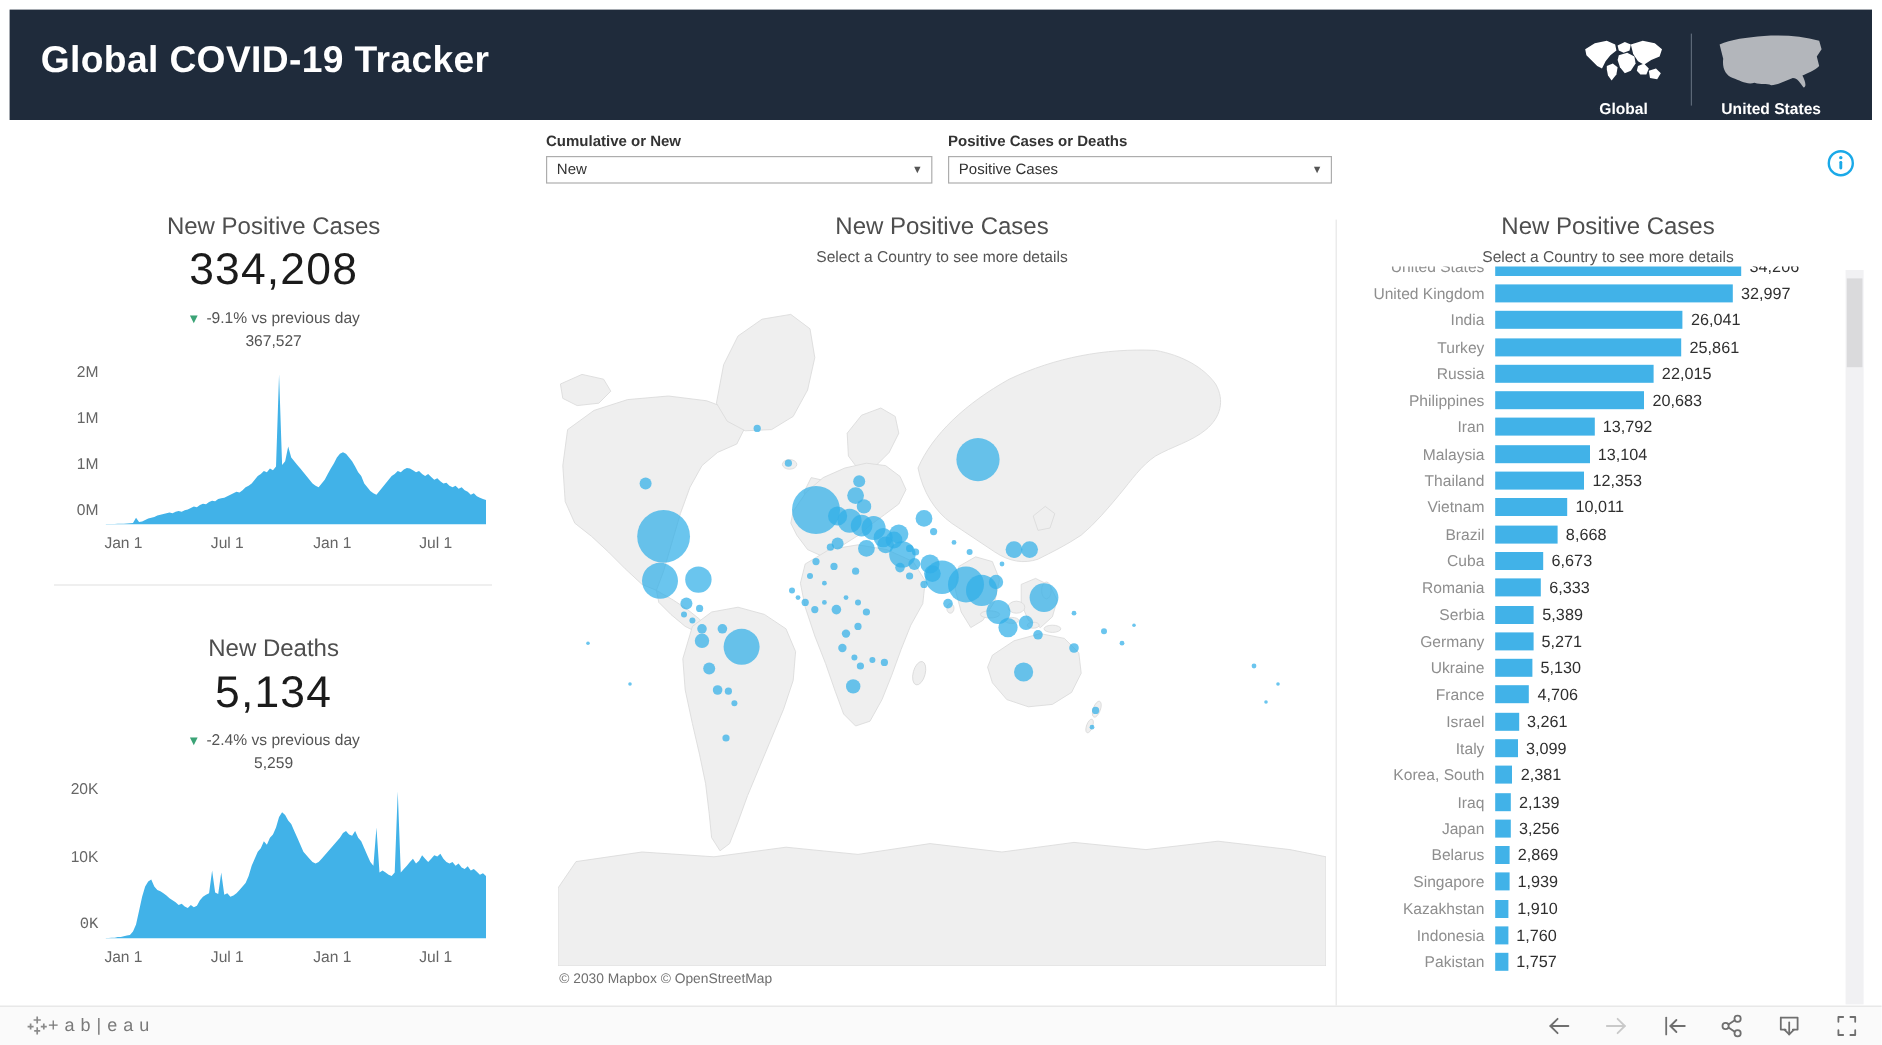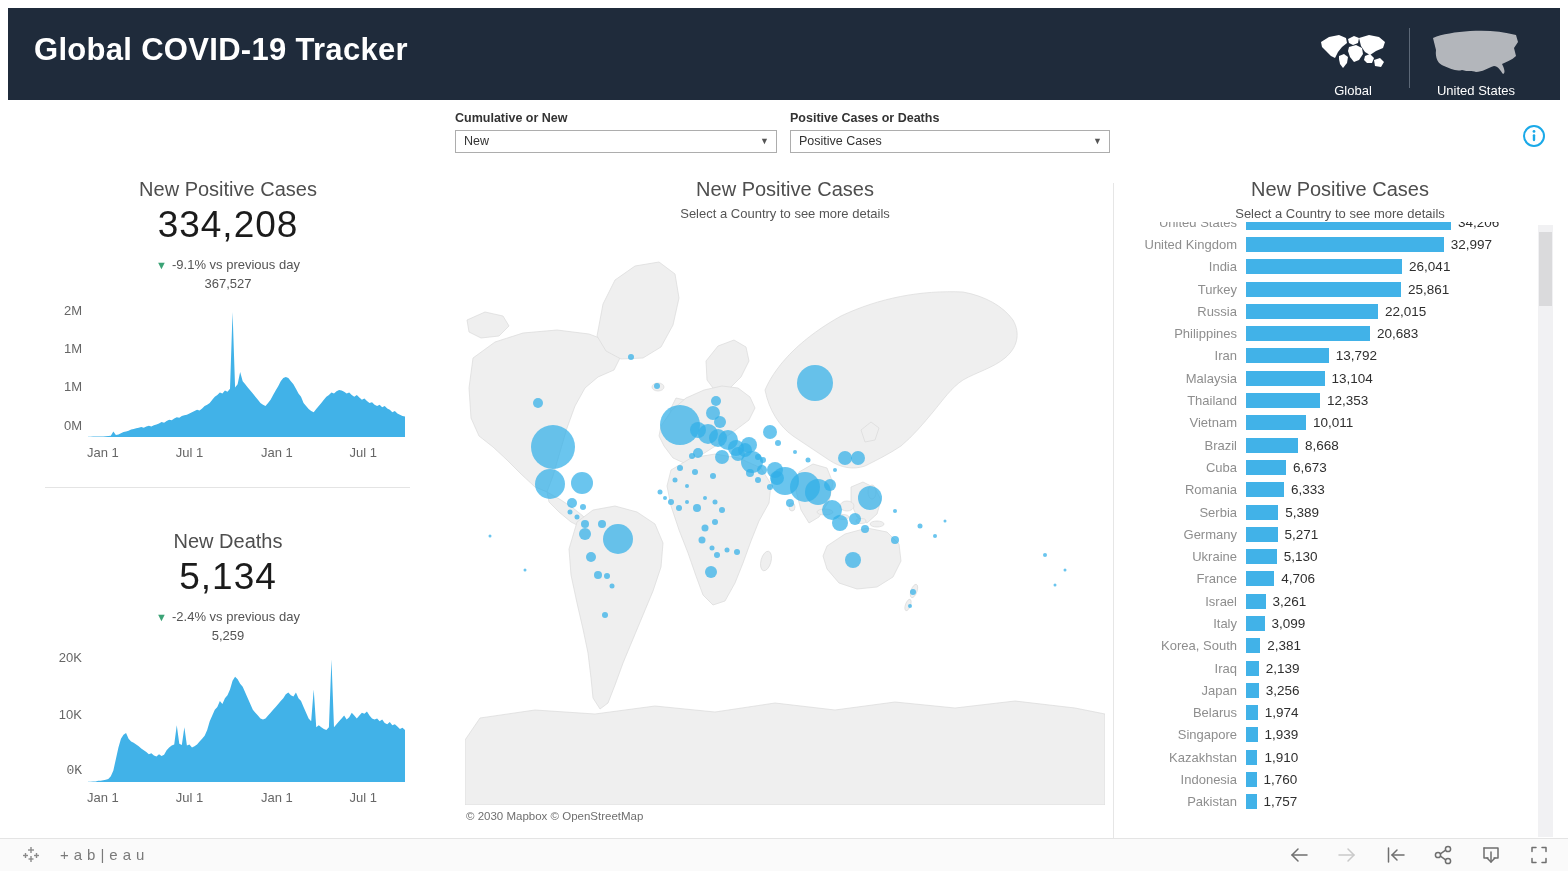--- a/index.html
+++ b/index.html
@@ -3,21 +3,21 @@
 <meta charset="utf-8">
 <style>
 *{margin:0;padding:0;box-sizing:border-box}
 html,body{width:1568px;height:871px}
 body{position:relative;background:#ffffff;font-family:"Liberation Sans",sans-serif;overflow:hidden;color:#333}
 
 .header{position:absolute;left:8px;top:8px;width:1552px;height:92px;background:#1f2b3b}
 .header-title{position:absolute;left:26px;top:24px;font-size:31px;font-weight:bold;color:#fff;letter-spacing:.3px}
 .nav{position:absolute;right:26px;top:8px;height:84px;display:flex;align-items:stretch}
 .nav-item{display:flex;flex-direction:column;align-items:center;justify-content:flex-end;padding:2px 12px;cursor:pointer}
-.nav-label{color:#fff;font-size:13px;font-weight:400;margin-top:3px}
+.nav-label{color:#fff;font-size:13px;font-weight:700;margin-top:3px}
 .nav-divider{width:1px;background:#5c6877;margin:12px 8px}
 
 .filter-group{position:absolute;top:111px}
 .filter-label{font-size:12.5px;font-weight:bold;color:#333}
 .select-box{position:relative;margin-top:5px;height:23px;border:1px solid #adadad;background:#fff;font-size:12.5px;color:#333;line-height:21px;padding:0 22px 0 8px;cursor:pointer;white-space:nowrap}
 .caret{position:absolute;right:7px;top:0;line-height:21px;font-size:9px;color:#555}
 .info-btn{position:absolute;left:1520px;top:122px;width:28px;height:28px;cursor:pointer}
 
 .kpi-title{position:absolute;width:456px;text-align:center;font-size:20px;color:#4e4e4e}
 .kpi-value{position:absolute;width:456px;text-align:center;font-size:37px;color:#1b1b1b;letter-spacing:1px}
@@ -42,21 +42,21 @@
 .country-list{position:absolute;left:1120px;top:222px;width:412px;height:616px;overflow:hidden}
 .crow{display:flex;align-items:center;height:22.3px;cursor:pointer}
 .crow .cname{width:126px;text-align:right;color:#8e8e8e;font-size:13px;padding-right:9px;white-space:nowrap}
 .crow .cbar{height:15px;flex:none}
 .crow .cval{font-size:13.5px;color:#2f2f2f;margin-left:7px;white-space:nowrap}
 .scroll-track{position:absolute;left:1538px;top:225px;width:15px;height:612px;background:#f1f1f3}
 .scroll-thumb{position:absolute;left:1px;top:7px;width:13px;height:74px;background:#dadadc;cursor:pointer}
 
 .footer{position:absolute;left:0;top:838px;width:1568px;height:33px;background:#fafafa;border-top:1px solid #e4e4e4}
 .logo{position:absolute;left:22px;top:6px;display:flex;align-items:center;cursor:pointer}
-.wordmark{font-size:15px;color:#7a7a7a;letter-spacing:5px;margin-left:20px}
+.wordmark{font-size:15px;color:#7a7a7a;letter-spacing:5px;margin-left:0}
 .toolbar{position:absolute;right:18px;top:5px;display:flex;gap:26px;align-items:center}
 .tool{width:22px;height:22px;cursor:pointer}
 .tool svg{width:22px;height:22px;stroke:#6f6f6f;fill:none;stroke-width:1.5;stroke-linecap:round;stroke-linejoin:round}
 .tool.disabled svg{stroke:#c9c9c9}
 </style>
 </head>
 <body>
 
 <div class="header">
   <div class="header-title">Global COVID-19 Tracker</div>
@@ -406,21 +406,21 @@
       <span class="cval">2,139</span>
     </div>
     <div class="crow">
       <span class="cname">Japan</span>
       <div class="cbar" style="width: 12.8px; background: rgb(65, 178, 232);"></div>
       <span class="cval">3,256</span>
     </div>
     <div class="crow">
       <span class="cname">Belarus</span>
       <div class="cbar" style="width: 11.8px; background: rgb(65, 178, 232);"></div>
-      <span class="cval">1,974</span>
+      <span class="cval">2,869</span>
     </div>
     <div class="crow">
       <span class="cname">Singapore</span>
       <div class="cbar" style="width: 11.6px; background: rgb(65, 178, 232);"></div>
       <span class="cval">1,939</span>
     </div>
     <div class="crow">
       <span class="cname">Kazakhstan</span>
       <div class="cbar" style="width: 11.4px; background: rgb(65, 178, 232);"></div>
       <span class="cval">1,910</span>

